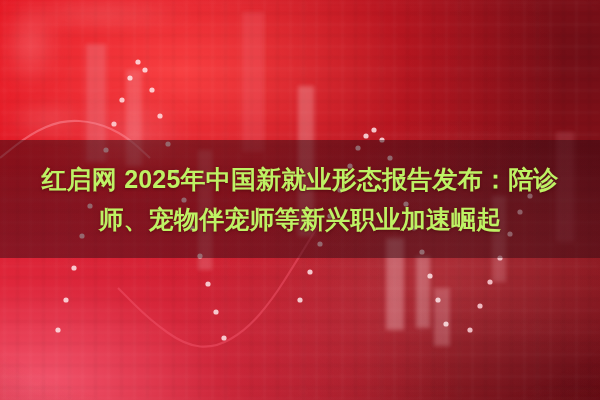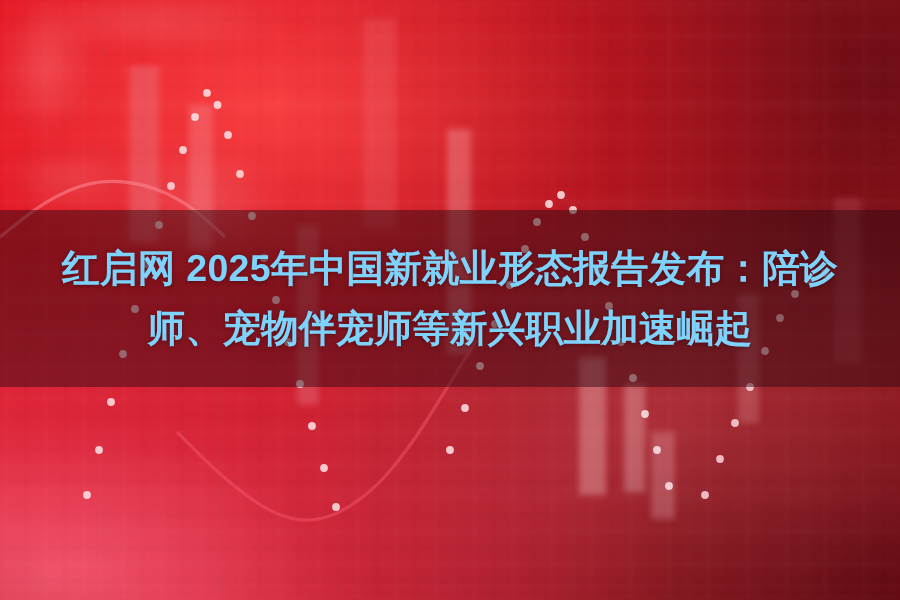--- a/index.html
+++ b/index.html
@@ -95,21 +95,21 @@
     height: 118px;
     display: flex;
     align-items: center;
     justify-content: center;
     box-sizing: border-box;
     padding: 0 22px;
   }
   .headline-text {
     width: 100%;
     text-align: center;
-    color: #7dd3fc;
+    color: #bef264;
     font-size: 25px;
     font-weight: bold;
     line-height: 40px;
     letter-spacing: 0.2px;
     text-shadow: 0 1px 3px rgba(60,0,6,0.55);
     white-space: pre-line;
   }
 </style>
 </head>
 <body>

